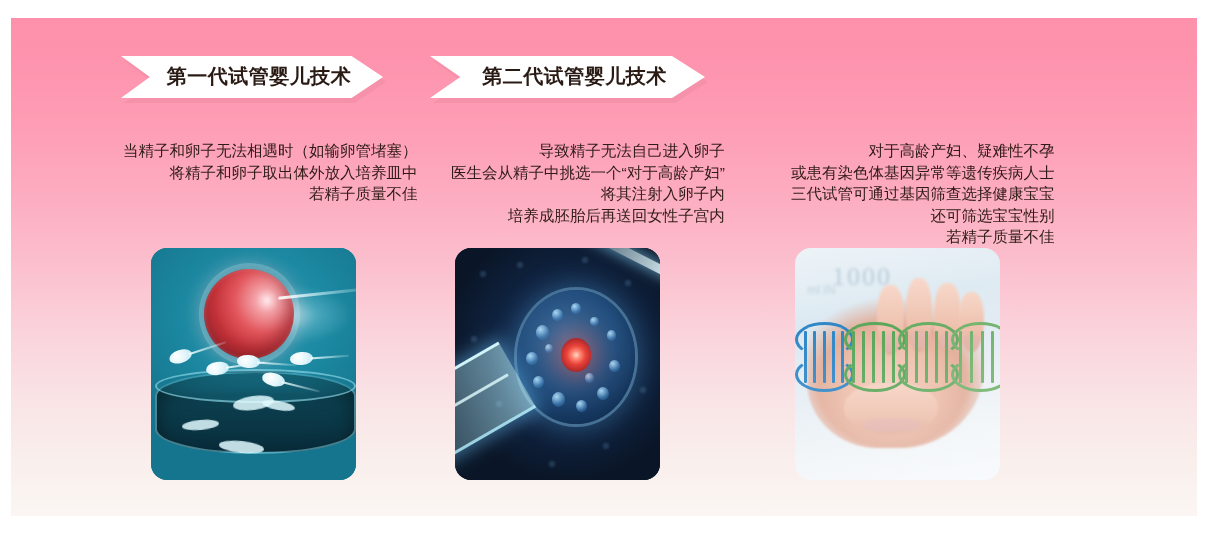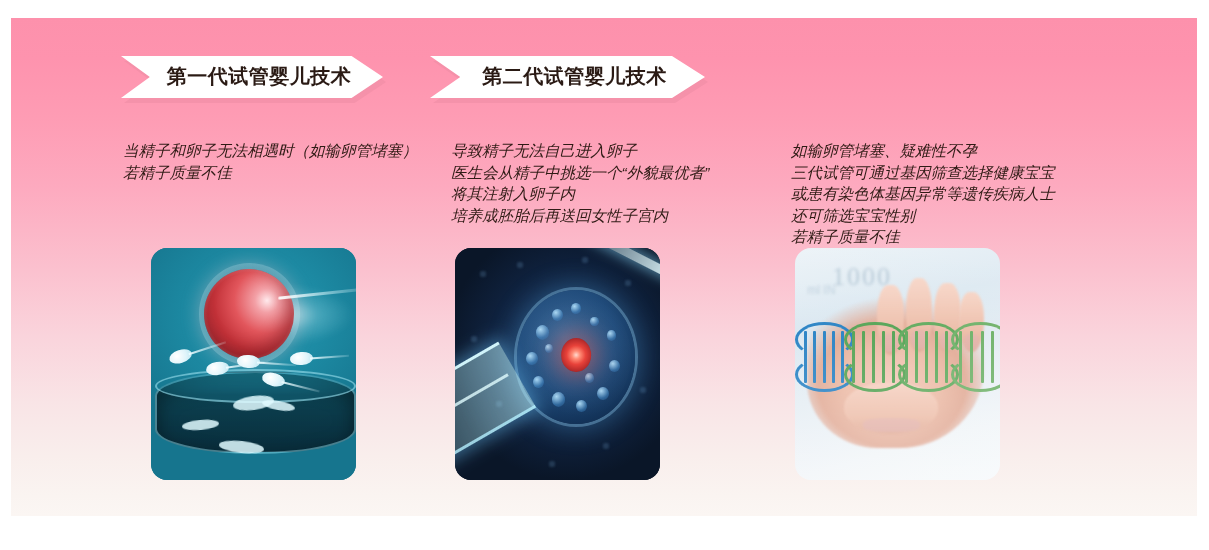--- a/index.html
+++ b/index.html
@@ -33,20 +33,21 @@
         #fbf6f3 100%);
     overflow: hidden;
   }
 
   .columns {
     position: absolute;
     left: 0;
     top: 0;
     width: 100%;
     height: 100%;
+    text-align: right;
   }
 
   .column {
     position: absolute;
     top: 0;
     width: 350px;
     height: 100%;
   }
   .column.c1 { left: 104px; }
   .column.c2 { left: 410px; }
@@ -100,21 +101,21 @@
     position: absolute;
     top: 122px;
     color: #2f1b15;
     font-size: 15.5px;
     line-height: 21.5px;
     white-space: nowrap;
   }
   .column.c1 .body-text { left: 8px; }
   .column.c2 .body-text { left: 30px; }
   .column.c3 .body-text { left: 32px; }
-  .body-text .line { display: block; font-style: italic; }
+  .body-text .line { display: block; }
 
   
   .photo {
     position: absolute;
     top: 230px;
     width: 205px;
     height: 232px;
     border-radius: 16px;
     overflow: hidden;
   }
@@ -380,20 +381,21 @@
 
     <div class="column c1">
       <div class="banner-wrap">
         <div class="banner-shadow"></div>
         <div class="banner">
           <span class="banner-title">第一代试管婴儿技术</span>
         </div>
       </div>
       <div class="body-text">
         <span class="line">当精子和卵子无法相遇时（如输卵管堵塞）</span>
+        <span class="line">将精子和卵子取出体外放入培养皿中</span>
         <span class="line">若精子质量不佳</span>
       </div>
       <div class="photo">
         <div class="scene p1-bg">
           <div class="p1-glow"></div>
           <div class="p1-egg"></div>
           <div class="p1-tail-long"></div>
           <div class="p1-dish"></div>
           <div class="p1-dish-top"></div>
           <div class="p1-fluid p1-f1"></div>
@@ -411,21 +413,21 @@
 
     <div class="column c2">
       <div class="banner-wrap">
         <div class="banner-shadow"></div>
         <div class="banner">
           <span class="banner-title">第二代试管婴儿技术</span>
         </div>
       </div>
       <div class="body-text">
         <span class="line">导致精子无法自己进入卵子</span>
-        <span class="line">医生会从精子中挑选一个“外貌最优者”</span>
+        <span class="line">医生会从精子中挑选一个“对于高龄产妇”</span>
         <span class="line">将其注射入卵子内</span>
         <span class="line">培养成胚胎后再送回女性子宫内</span>
       </div>
       <div class="photo">
         <div class="scene p2-bg">
           <div class="p2-specks">
             <span style="left:12%;top:10%"></span>
             <span style="left:30%;top:6%"></span>
             <span style="left:62%;top:4%"></span>
             <span style="left:83%;top:14%"></span>
@@ -454,23 +456,23 @@
             <div class="p2-nucleus"></div>
           </div>
           <div class="p2-needle"></div>
           <div class="p2-pipette"></div>
         </div>
       </div>
     </div>
 
     <div class="column c3">
       <div class="body-text">
-        <span class="line">如输卵管堵塞、疑难性不孕</span>
+        <span class="line">对于高龄产妇、疑难性不孕</span>
+        <span class="line">或患有染色体基因异常等遗传疾病人士</span>
         <span class="line">三代试管可通过基因筛查选择健康宝宝</span>
-        <span class="line">或患有染色体基因异常等遗传疾病人士</span>
         <span class="line">还可筛选宝宝性别</span>
         <span class="line">若精子质量不佳</span>
       </div>
       <div class="photo">
         <div class="scene p3-bg">
           <div class="p3-blur-text">1000</div>
           <div class="p3-blur-text2">ml IN</div>
           <div class="p3-hand"></div>
           <div class="p3-fingers">
             <span style="left:40%;top:16%;width:13%;height:30%"></span>

